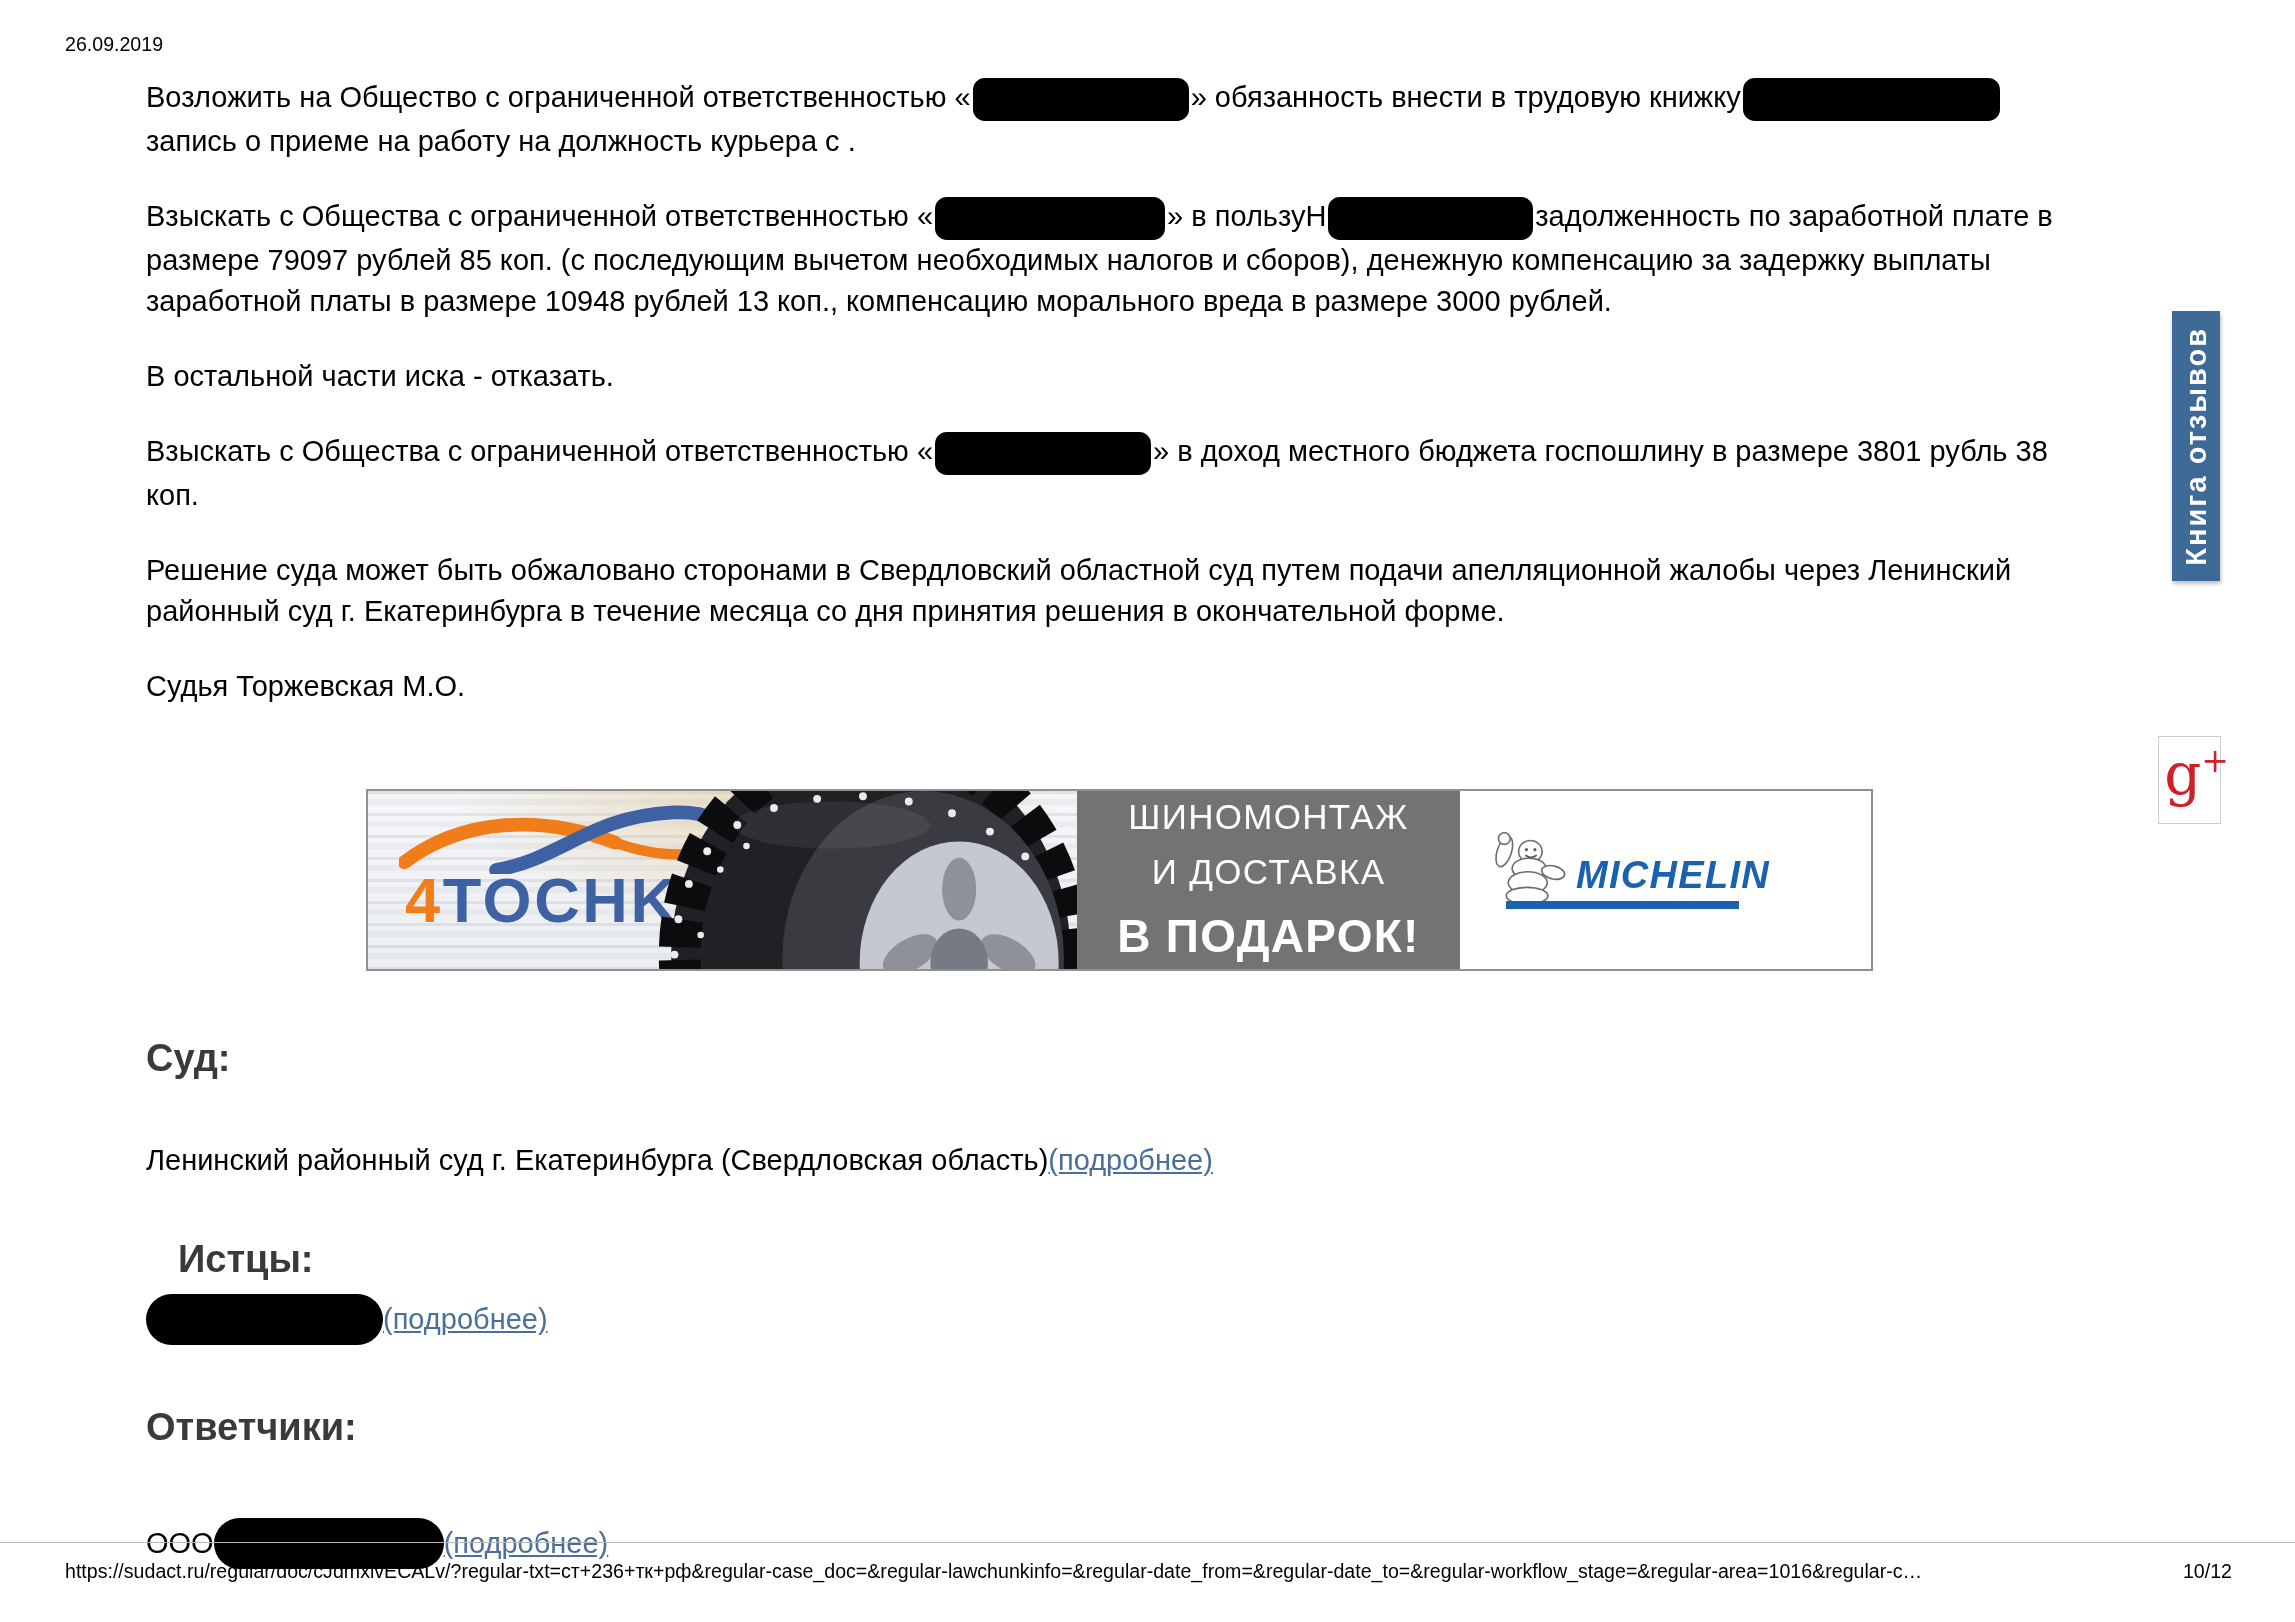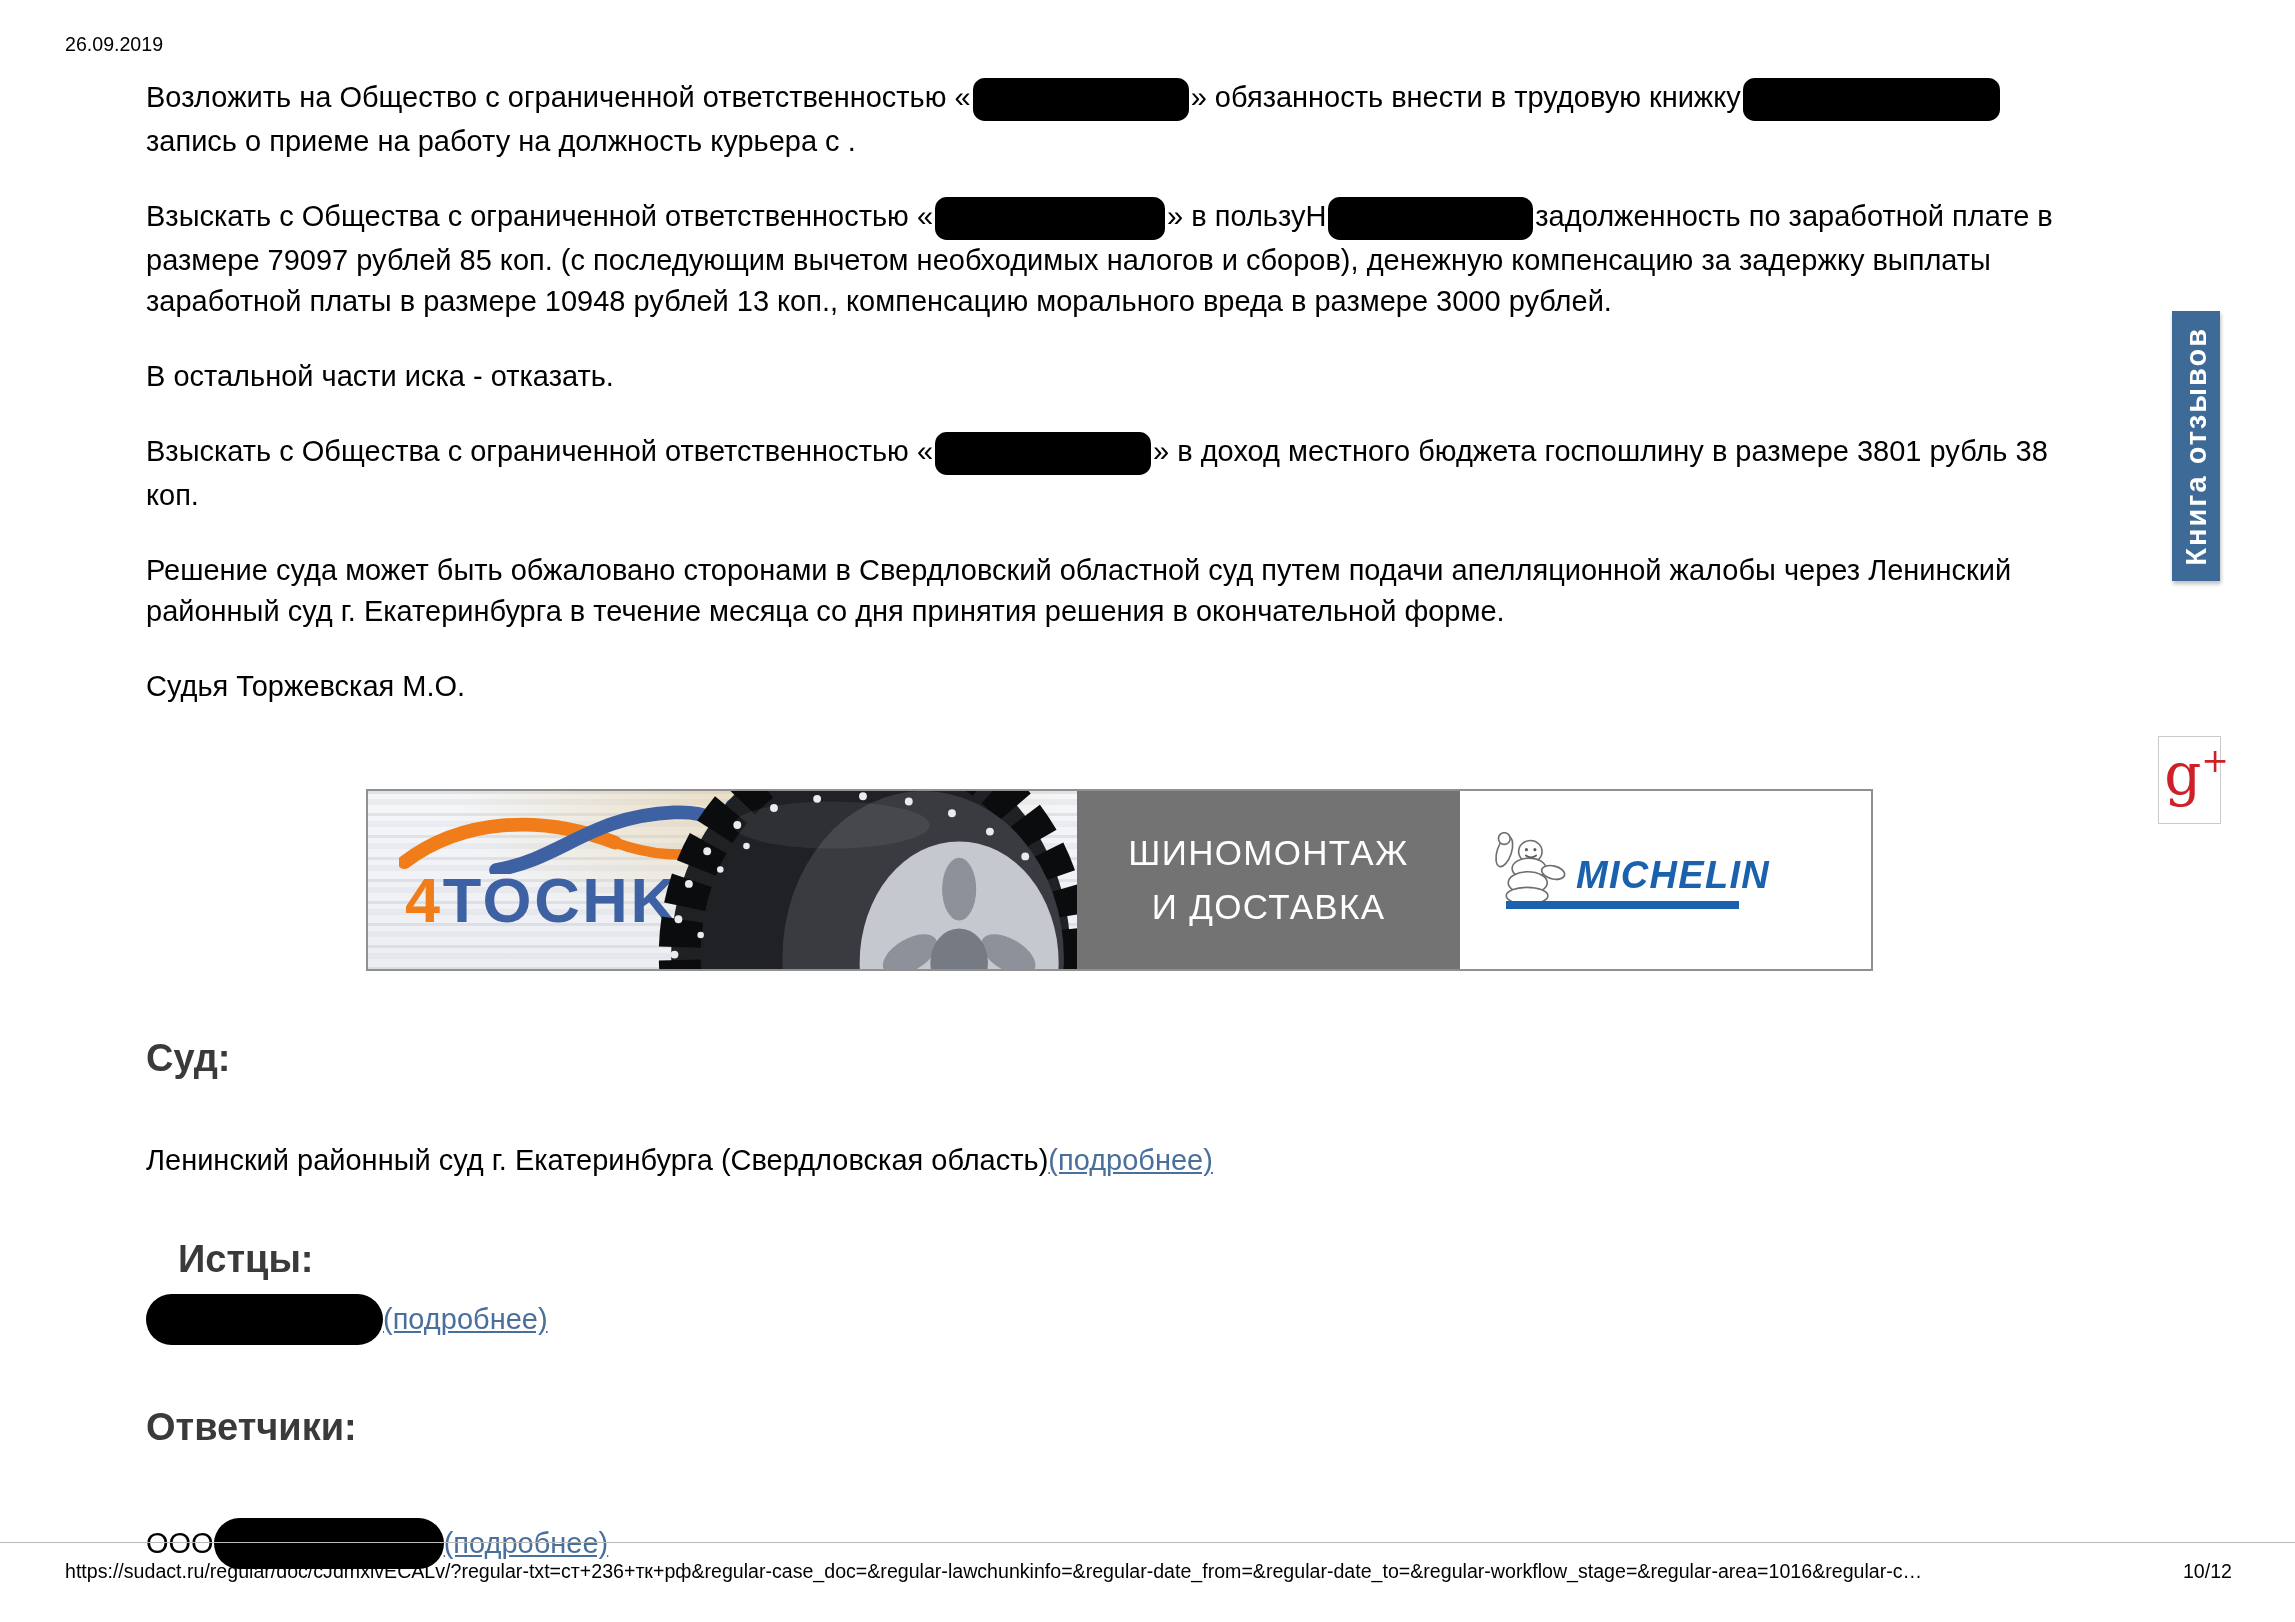--- a/index.html
+++ b/index.html
@@ -120,20 +120,21 @@
               <circle cx="210" cy="84" r="5"></circle>
               <circle cx="140" cy="220" r="5"></circle>
           </g>
           <ellipse cx="340" cy="52" rx="150" ry="36" fill="rgba(255,255,255,0.07)"></ellipse>
         </g>
       </svg>
     </div>
     <div class="b-center">
       <div class="bc1">ШИНОМОНТАЖ</div>
       <div class="bc2">И ДОСТАВКА</div>
+      <div class="bc3">В ПОДАРОК!</div>
     </div>
     <div class="b-right">
       <svg class="mman" viewBox="0 0 126 112">
         <g fill="#ffffff" stroke="#6e6e6e" stroke-width="2.5">
           <ellipse cx="22" cy="30" rx="11" ry="24" transform="rotate(18 22 30)"></ellipse>
           <circle cx="22" cy="10" r="9"></circle>
           <ellipse cx="62" cy="30" rx="18" ry="17"></ellipse>
           <ellipse cx="60" cy="56" rx="26" ry="16"></ellipse>
           <ellipse cx="58" cy="78" rx="30" ry="17"></ellipse>
           <ellipse cx="57" cy="98" rx="32" ry="13"></ellipse>

